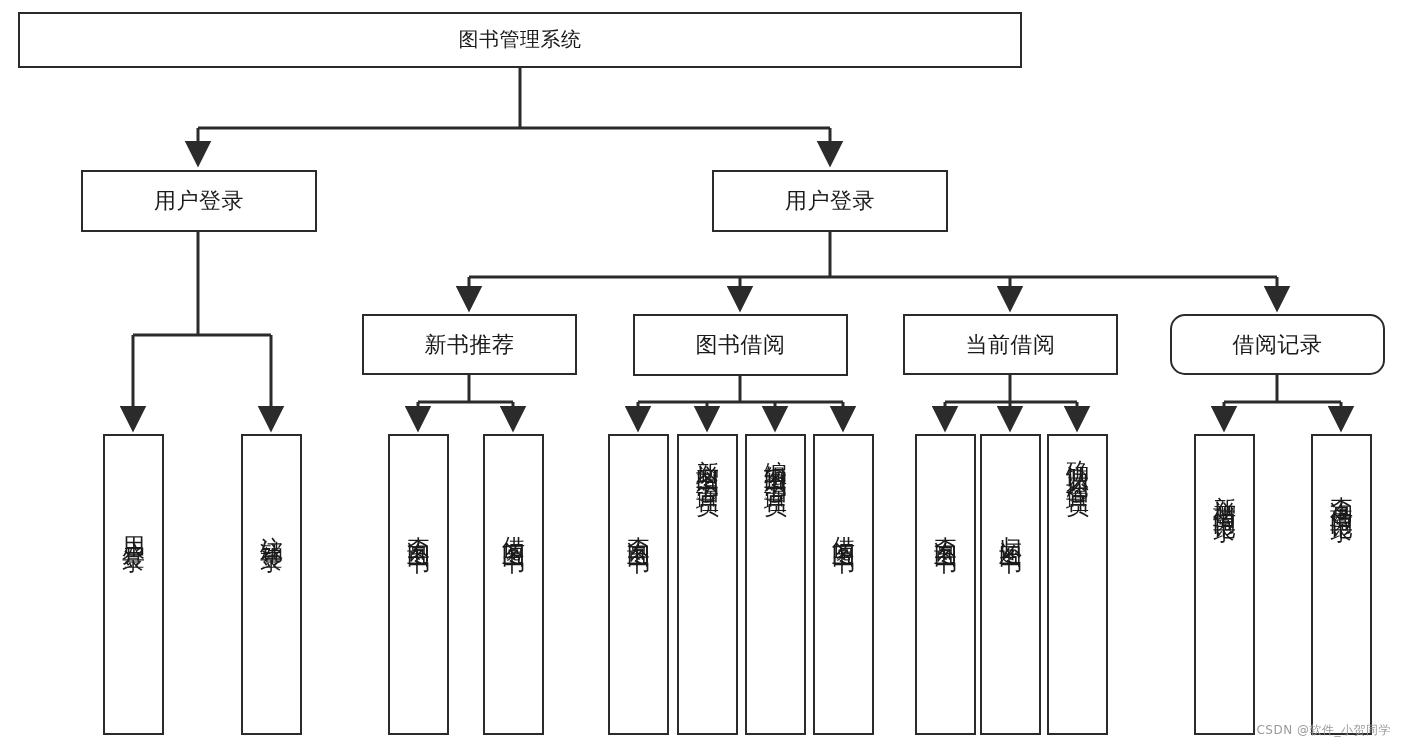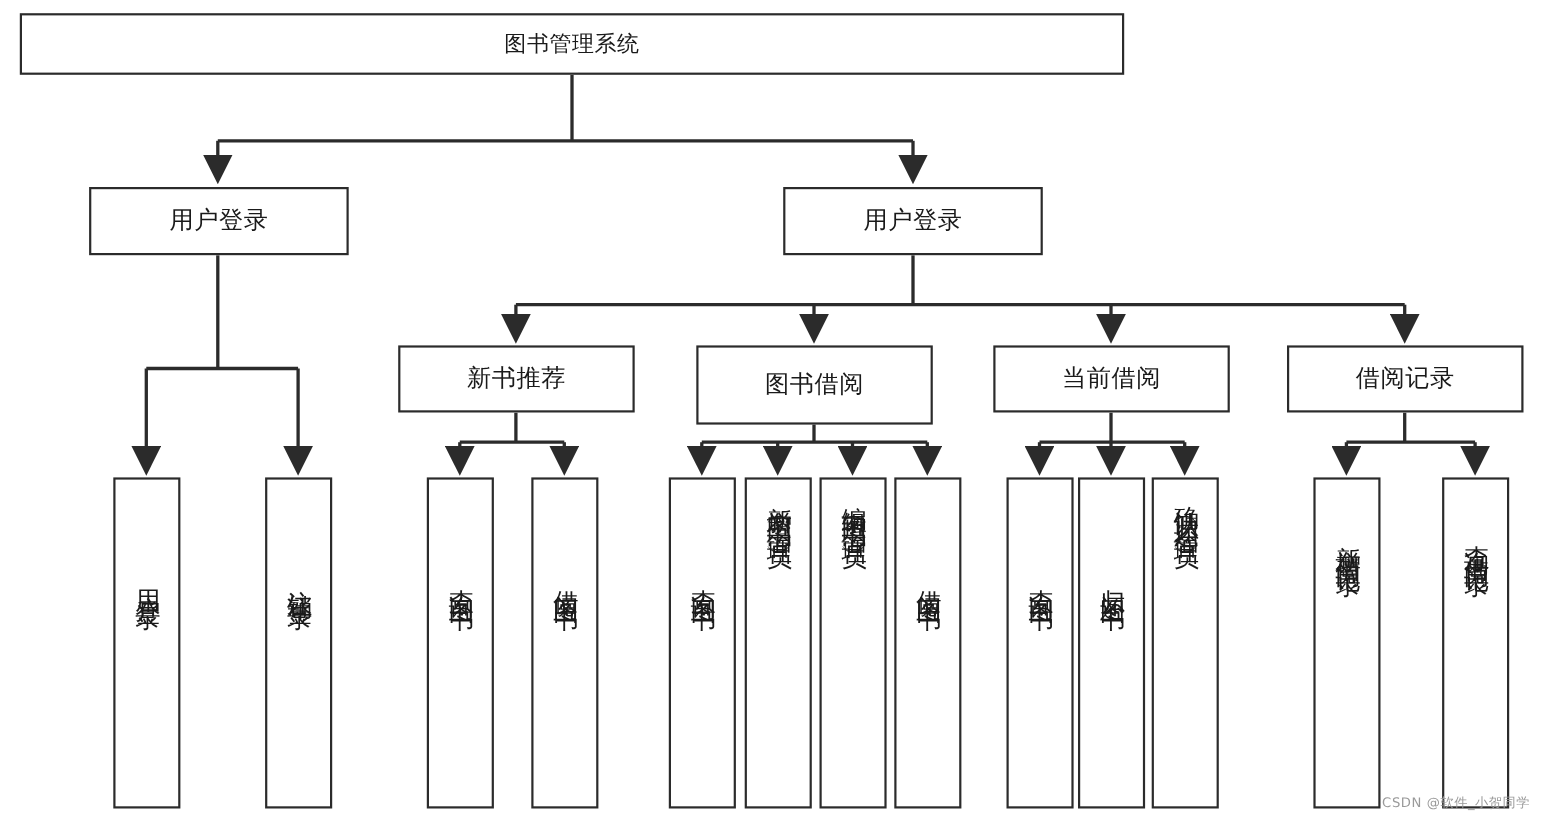--- a/index.html
+++ b/index.html
@@ -138,27 +138,27 @@
   <div class="node horiz" style="left:81px; top:170px; width:236px; height:62px;">
     <span class="node-label">用户登录</span>
   </div>
   <div class="node horiz" style="left:712px; top:170px; width:236px; height:62px;">
     <span class="node-label">用户登录</span>
   </div>
 
   <div class="node horiz" style="left:362px; top:314px; width:215px; height:61px;justify-content:center;">
     <span class="node-label">新书推荐</span>
   </div>
-  <div class="node horiz" style="left:633px; top:314px; width:215px; height:72px;">
+  <div class="node horiz" style="left:633px; top:314px; width:215px; height:62px;">
     <span class="node-label">图书借阅</span>
   </div>
   <div class="node horiz" style="left:903px; top:314px; width:215px; height:61px;">
     <span class="node-label">当前借阅</span>
   </div>
-  <div class="node horiz" style="left:1170px; top:314px; width:215px; height:61px;">
+  <div class="node horiz" style="left:1170px; top:314px; width:215px; height:61px;border-radius:15px;">
     <span class="node-label">借阅记录</span>
   </div>
 
   <div class="node vert" style="left:103px; top:434px; width:61px; height:301px; padding-top:82px;">
     <span class="node-label">用户登录</span>
   </div>
   <div class="node vert" style="left:241px; top:434px; width:61px; height:301px; padding-top:82px;">
     <span class="node-label">注销登录</span>
   </div>
 

